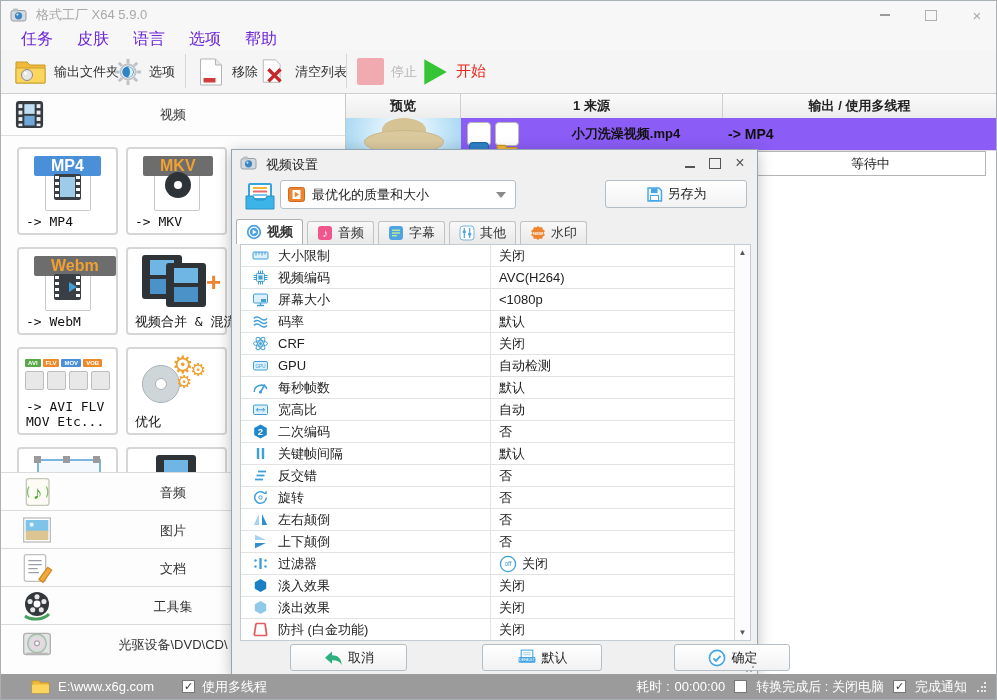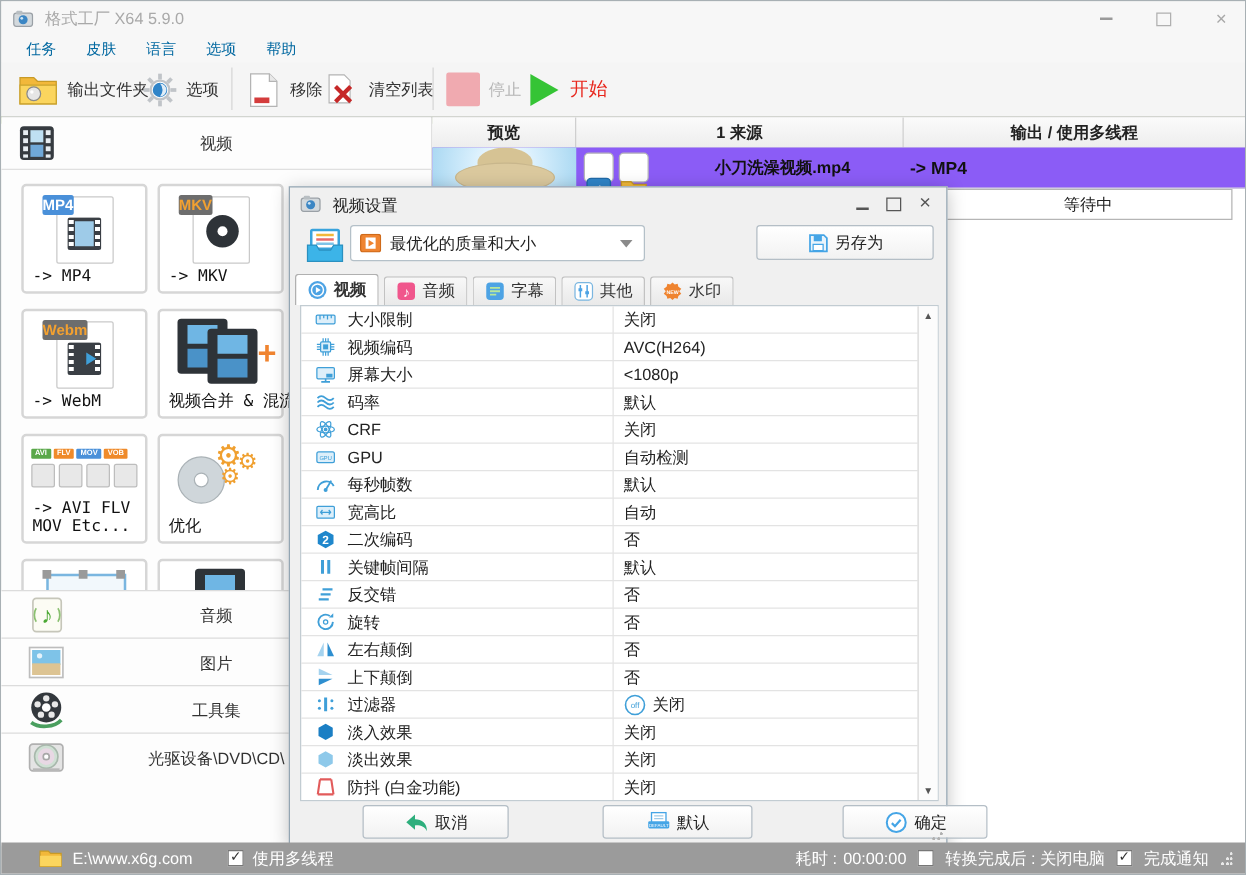--- a/index.html
+++ b/index.html
@@ -12,42 +12,42 @@
   .appicon{width:17px;height:17px;margin-left:9px;}
   .title-text{margin-left:9px;font-size:13px;color:#a9a9a9;}
   .wcontrols{position:absolute;right:8px;top:0;height:28px;display:flex;align-items:center;gap:24px;}
   .wc{width:22px;height:20px;display:flex;align-items:center;justify-content:center;color:#9a9a9a;cursor:default;}
   .wc .bar{width:10px;height:2px;background:#9a9a9a;}
   .wc .box{width:10px;height:9px;border:1.5px solid #b0b0b0;}
   .wc.x{font-size:15px;color:#a8a8a8;}
 
   
   .menubar{position:absolute;left:0;top:28px;width:100%;height:21px;display:flex;align-items:center;padding-left:8px;box-sizing:border-box;background:#f7f7f7;}
-  .menu-item{font-size:12px;color:#0369a1;padding:2px 12px;}
+  .menu-item{font-size:16px;color:#6d28d9;padding:2px 12px;}
 
   
   .toolbar{position:absolute;left:0;top:49px;width:100%;height:43px;background:#f5f5f5;border-bottom:6px solid #4d7c0f;}
   .tbtn{position:absolute;top:3px;height:37px;display:flex;align-items:center;gap:7px;}
   .tbtn .lab{font-size:13px;color:#333;}
   .tico{width:33px;height:30px;}
   .tico.small{width:28px;height:30px;}
   .stop-square{width:27px;height:27px;background:#f0aab0;border-radius:2px;}
   .lab.disabled{color:#b5b5b5;}
   .lab.start{color:#e8261c;font-size:15px;}
   .tb-divider{position:absolute;top:4px;width:1px;height:34px;background:#d6d6d6;}
 
   
   .leftpanel{position:absolute;left:0;top:92px;width:345px;height:583px;background:#fdfdfd;border-top:1px solid #cfcfcf;border-right:1px solid #c8c8c8;box-sizing:border-box;}
   .vheader{position:absolute;left:0;top:0;width:100%;height:41px;border-bottom:1px solid #e0e0e0;background:#fdfdfd;}
   .vheader .icon{position:absolute;left:13px;top:5px;width:31px;height:31px;}
   .vheader .lab{position:absolute;left:0;top:12px;width:100%;text-align:center;font-size:13px;color:#333;}
   .card{position:absolute;width:101px;height:88px;background:#fff;border:2px solid #d6d6d6;border-radius:4px;box-sizing:border-box;}
   .card .clabel{position:absolute;left:7px;bottom:4px;font-family:"DejaVu Sans Mono",monospace;font-size:13px;color:#111;white-space:pre;line-height:15px;}
   .filepage{position:absolute;left:26px;top:8px;width:44px;height:52px;background:#fff;border:1px solid #c9c9c9;border-radius:2px;}
-  .ftag{position:absolute;left:-12px;top:-2px;font-size:12px;font-weight:bold;padding:1px 0;border-radius:2px;}
+  .ftag{position:absolute;left:-12px;top:-2px;font-size:16px;font-weight:bold;padding:1px 17px;border-radius:2px;}
   .ftag.blue{background:#4a90d9;color:#fff;}
   .ftag.gray{background:#6d6d6d;color:#f2a030;}
   .filmbit{position:absolute;left:8px;top:16px;width:27px;height:26px;background:#3a3f45;border-radius:2px;
     background-image:linear-gradient(#3a3f45,#3a3f45);}
   .filmholes{position:absolute;top:2px;bottom:2px;width:4px;background:repeating-linear-gradient(#fff 0 3px,#3a3f45 3px 6px);}
   .filmscreen{position:absolute;left:6px;top:3px;width:15px;height:20px;background:#9ecbe8;}
   .reel{position:absolute;left:10px;top:14px;width:26px;height:26px;border-radius:50%;background:#2e3338;}
   .reel:after{content:"";position:absolute;left:9px;top:9px;width:8px;height:8px;border-radius:50%;background:#fff;}
   .playmark{position:absolute;left:15px;top:8px;width:0;height:0;border-left:8px solid #3f9fd8;border-top:5px solid transparent;border-bottom:5px solid transparent;}
   .merge-film{position:absolute;width:40px;height:44px;background:#2e3338;border-radius:3px;}
@@ -357,20 +357,30 @@
               <rect x="3.5" y="4.5" width="17" height="9" fill="#7ec3e8"></rect>
               <rect x="3.5" y="12.5" width="17" height="7" fill="#ddc493"></rect>
               <circle cx="8" cy="8" r="1.6" fill="#fff" opacity=".8"></circle>
             </svg>
           </span>
         <span class="lab">图片</span>
       </div>
       <div class="sect">
         <span class="icon">
             <svg viewBox="0 0 24 24">
+              <rect x="2.5" y="2" width="16" height="20" rx="1.5" fill="#fff" stroke="#c0c0c0"></rect>
+              <path d="M5.5 6.5h10M5.5 9.5h10M5.5 12.5h7M5.5 15.5h8" stroke="#9aa0a6"></path>
+              <path d="M13.5 20.5l6.5-9 3 2.2-6.5 9z" fill="#f2a93b" stroke="#cf8a22"></path>
+            </svg>
+          </span>
+        <span class="lab">文档</span>
+      </div>
+      <div class="sect">
+        <span class="icon">
+            <svg viewBox="0 0 24 24">
               <circle cx="12" cy="10.5" r="9" fill="#33383d"></circle>
               <circle cx="12" cy="10.5" r="2.6" fill="#fff"></circle>
               <g fill="#e8e8e8">
                 <circle cx="12" cy="5" r="1.9"></circle>
                 <circle cx="6.8" cy="8.6" r="1.9"></circle>
                 <circle cx="8.8" cy="14.8" r="1.9"></circle>
                 <circle cx="15.2" cy="14.8" r="1.9"></circle>
                 <circle cx="17.2" cy="8.6" r="1.9"></circle>
               </g>
               <path d="M3 19.5c4.5 3.5 14 3 18-1.5" fill="none" stroke="#4a9f5f" stroke-width="2.2"></path>

